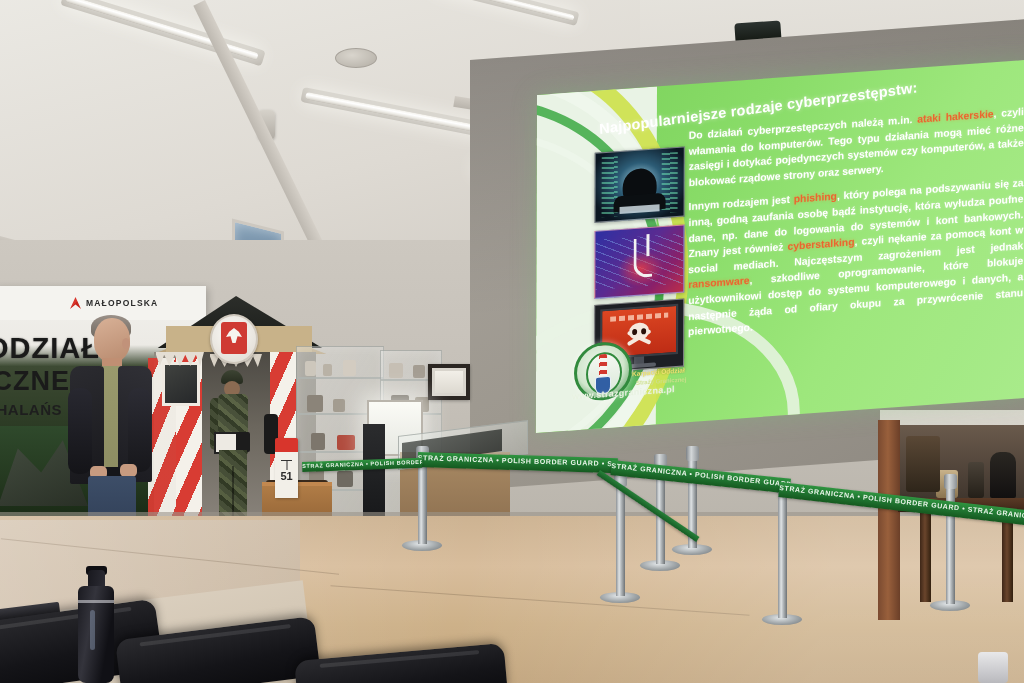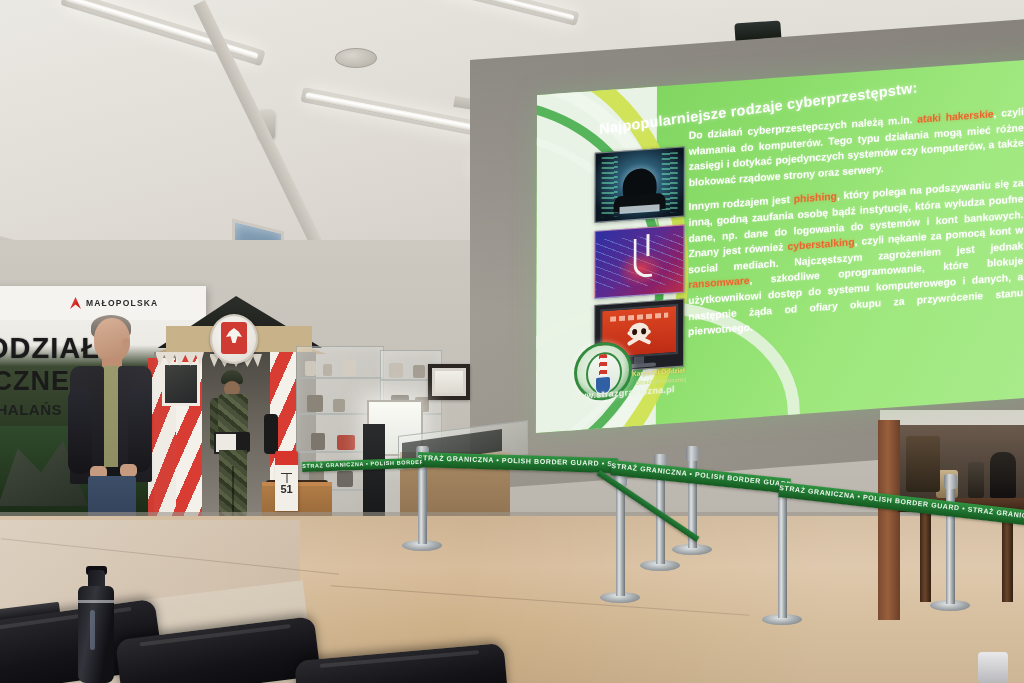--- a/index.html
+++ b/index.html
@@ -243,21 +243,21 @@
   .case-glass2{position:absolute;left:402px;top:436px;width:100px;height:22px;
     background:linear-gradient(160deg,rgba(60,64,60,.75),rgba(35,38,35,.8));transform:skewY(-8deg);}
   .dark-panel{position:absolute;left:363px;top:424px;width:22px;height:96px;
     background:linear-gradient(180deg,#2b2c2e,#17181a);}
   .wood-box{position:absolute;left:262px;top:486px;width:70px;height:48px;
     background:linear-gradient(180deg,#b07c46,#8d5f33);}
   .wood-box-top{position:absolute;left:262px;top:482px;width:70px;height:8px;background:#c2884f;}
   .soil{position:absolute;left:266px;top:480px;width:62px;height:10px;background:#3a2a1c;border-radius:3px;}
 
   
-  .post51{position:absolute;left:275px;top:451px;width:23px;height:60px;
+  .post51{position:absolute;left:275px;top:438px;width:23px;height:60px;
     background:linear-gradient(180deg,#d8352c 0 14px,#f2efe8 14px 100%);border-radius:2px 2px 0 0;
     box-shadow:1px 1px 3px rgba(0,0,0,.25);}
   .post51 .m{position:absolute;left:50%;transform:translateX(-50%);top:22px;width:1px;height:10px;background:#333;}
   .post51 .mh{position:absolute;left:6px;top:22px;width:11px;height:1px;background:#333;}
   .post51 .num{position:absolute;left:0;right:0;top:32px;text-align:center;font-size:11px;font-weight:bold;color:#2b2b2b;}
 
   
   .floor{position:absolute;left:0;top:516px;width:1024px;height:167px;
     background:linear-gradient(180deg,#cdb392 0%,#d8bd9c 30%,#cdb189 65%,#c2a57e 100%);}
   .floor-sheen{position:absolute;left:0;top:516px;width:1024px;height:167px;

